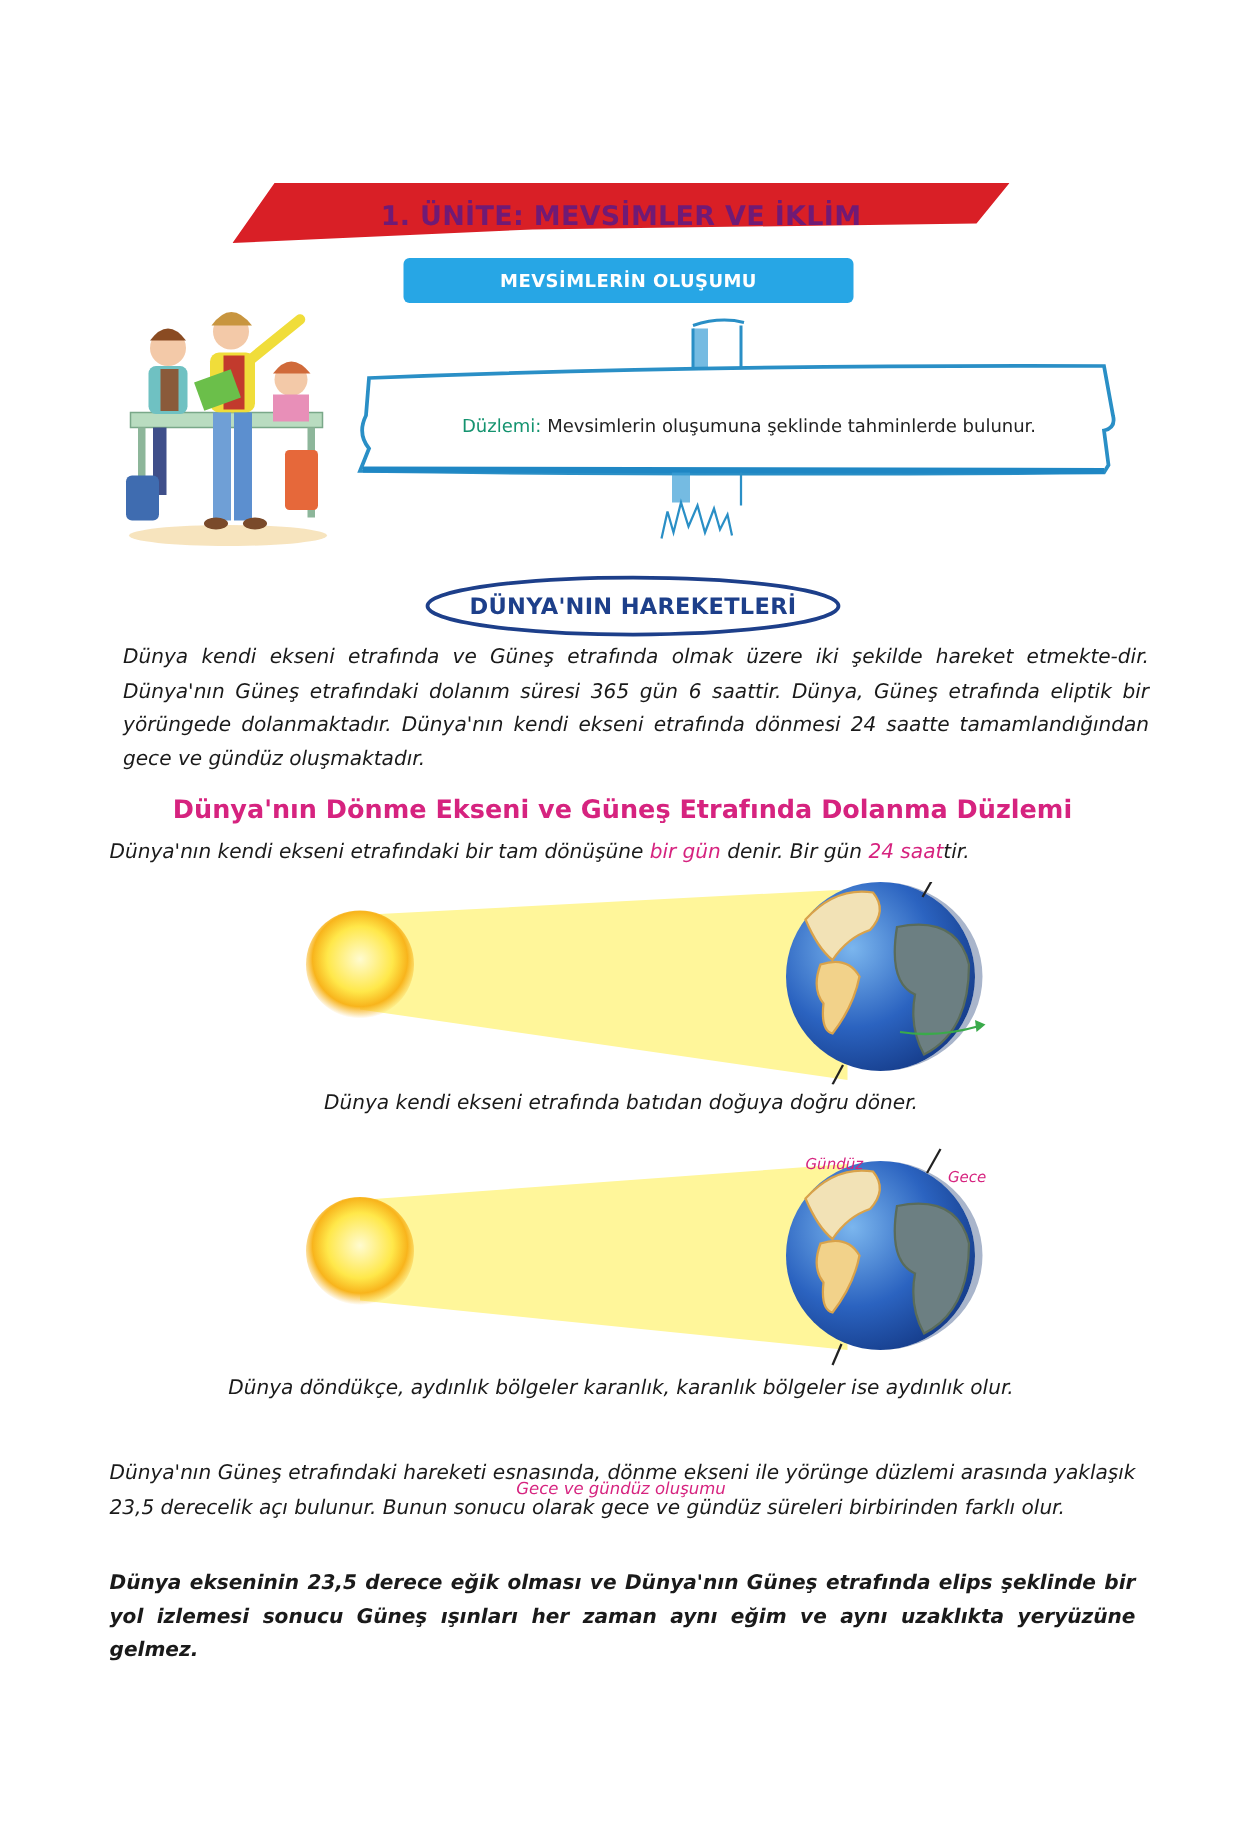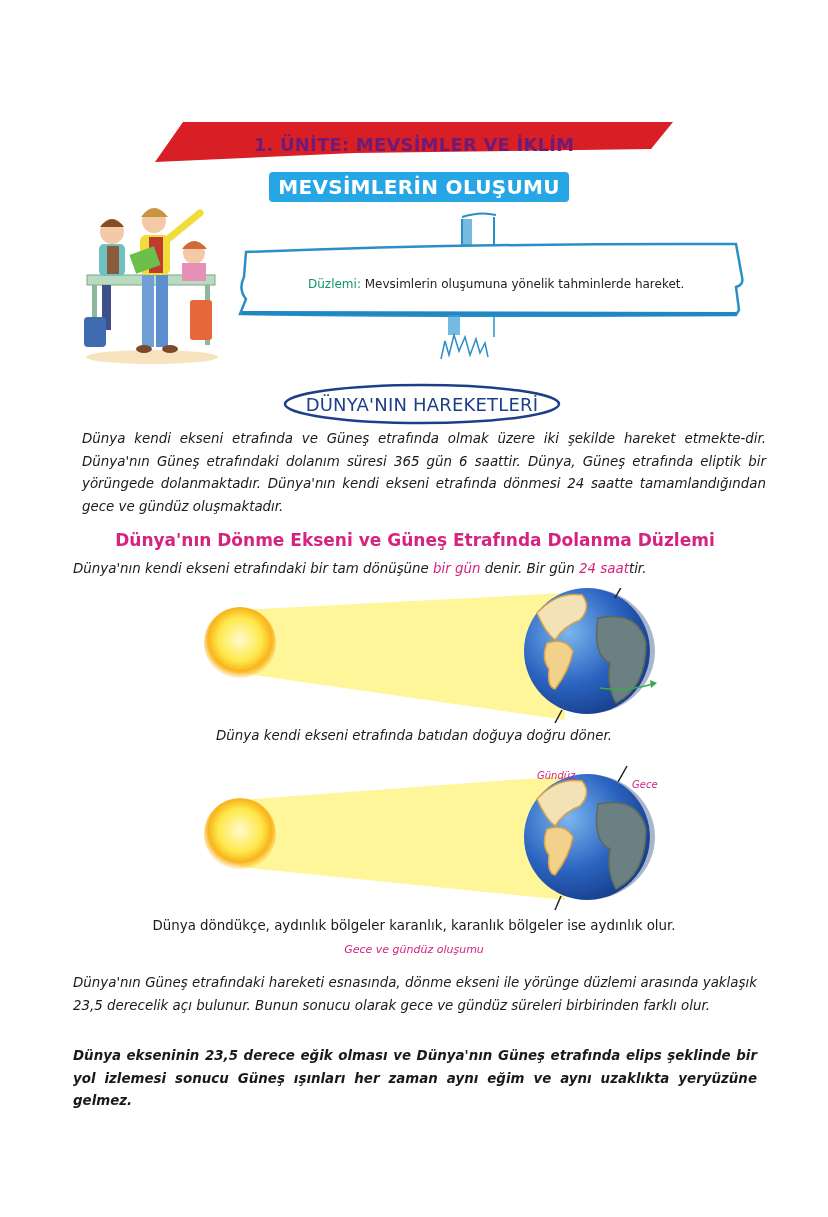--- a/index.html
+++ b/index.html
@@ -16,40 +16,40 @@
       display: flex; align-items: center; justify-content: center;
       color: #701a75; font-family: "DejaVu Sans", sans-serif; font-weight: bold;
       font-size: 18px; letter-spacing: 0.2px; padding-top: 4px;
     }
 
     
     .topic-box {
       left: 269px; top: 172px; width: 300px; height: 30px;
       background: #27a6e5; border-radius: 4px;
       display: flex; align-items: center; justify-content: center;
-      color: #fff; font-weight: bold; font-size: 20px; letter-spacing: 0.3px;
+      color: #fff; font-weight: bold; font-size: 12px; letter-spacing: 0.3px;
     }
 
     
     .kids { left: 82px; top: 205px; width: 140px; height: 160px; }
 
     
     .sign { left: 236px; top: 207px; width: 515px; height: 160px; }
     .kazanim {
       position: absolute; left: 72px; top: 70px; width: 420px;
       font-size: 12px; color: #222; white-space: nowrap;
     }
     .kazanim .lbl { color: #14936f; }
 
     
     .pill { left: 282px; top: 382px; width: 280px; height: 44px; }
     .pill-text {
       position: absolute; left: 0; top: 0; width: 280px; height: 44px;
       display: flex; align-items: center; justify-content: center;
-      font-weight: normal; font-size: 18px; color: #1d3f8a; letter-spacing: 0.2px;
+      font-weight: bold; font-size: 15px; color: #1d3f8a; letter-spacing: 0.2px;
     }
 
     .para {
       font-family: "DejaVu Sans", sans-serif; font-style: italic;
       font-size: 13.4px; line-height: 22.5px; color: #1a1a1a;
       text-align: justify; text-align-last: justify;
     }
     .para.last-left { text-align-last: left; }
     .p1 { left: 82px; top: 428px; width: 684px; }
 
@@ -61,24 +61,24 @@
     .pink { color: #d6237f; }
 
     .fig1 { left: 195px; top: 588px; width: 480px; height: 135px; }
     .cap1 {
       left: 100px; top: 728px; width: 628px; text-align: center;
       font-style: italic; font-size: 13.4px; color: #1a1a1a;
     }
     .fig2 { left: 195px; top: 762px; width: 480px; height: 150px; }
     .cap2 {
       left: 60px; top: 918px; width: 708px; text-align: center;
-      font-size: 13.4px; color: #1a1a1a;
+      font-style: italic; font-size: 13.4px; color: #1a1a1a;
     }
     .cap2b {
-      left: 60px; top: 943px; width: 708px; text-align: center;
+      left: 60px; top: 986px; width: 708px; text-align: center;
       font-style: italic; font-size: 11px; color: #d6237f;
     }
     .p3 { left: 73px; top: 972px; width: 684px; }
     .p4 { left: 73px; top: 1045px; width: 684px; font-weight: bold; }
   </style>
 </head>
 <body>
 
 <div class="abs unit-banner">
   <svg width="518" height="40" viewBox="0 0 518 40">
@@ -133,21 +133,21 @@
 
     <path d="M10 45 Q240 36 500 37 L506 70 Q508 78 500 80 L503 103 L500 108 Q240 110 4 107 L10 92 Q2 82 8 70 Z" fill="#ffffff" stroke="#2a8fc6" stroke-width="2.5"></path>
     <line x1="6" y1="106" x2="500" y2="107" stroke="#1f87c4" stroke-width="4"></line>
 
     <rect x="212" y="108" width="12" height="20" fill="#3a9ed6" opacity="0.7"></rect>
     <line x1="258" y1="108" x2="258" y2="130" stroke="#2a8fc6" stroke-width="1.5"></line>
 
     <path d="M205 152 l4 -18 l4 14 l5 -20 l5 16 l6 -14 l5 18 l6 -16 l4 14 l5 -10 l3 14" stroke="#2a8fc6" stroke-width="1.5" fill="none"></path>
   </svg>
   <div class="kazanim">
-    <span class="lbl">Düzlemi:</span><span> Mevsimlerin oluşumuna yönelik tahminlerde hareket.</span>
+    <span class="lbl">Düzlemi:</span><span> Mevsimlerin oluşumuna şeklinde tahminlerde bulunur.</span>
   </div>
 </div>
 
 <div class="abs pill">
   <svg width="280" height="44" viewBox="0 0 280 44">
     <ellipse cx="140" cy="22" rx="137" ry="19" fill="none" stroke="#1d3f8a" stroke-width="2.5"></ellipse>
   </svg>
   <div class="pill-text">DÜNYA'NIN HAREKETLERİ</div>
 </div>
 

